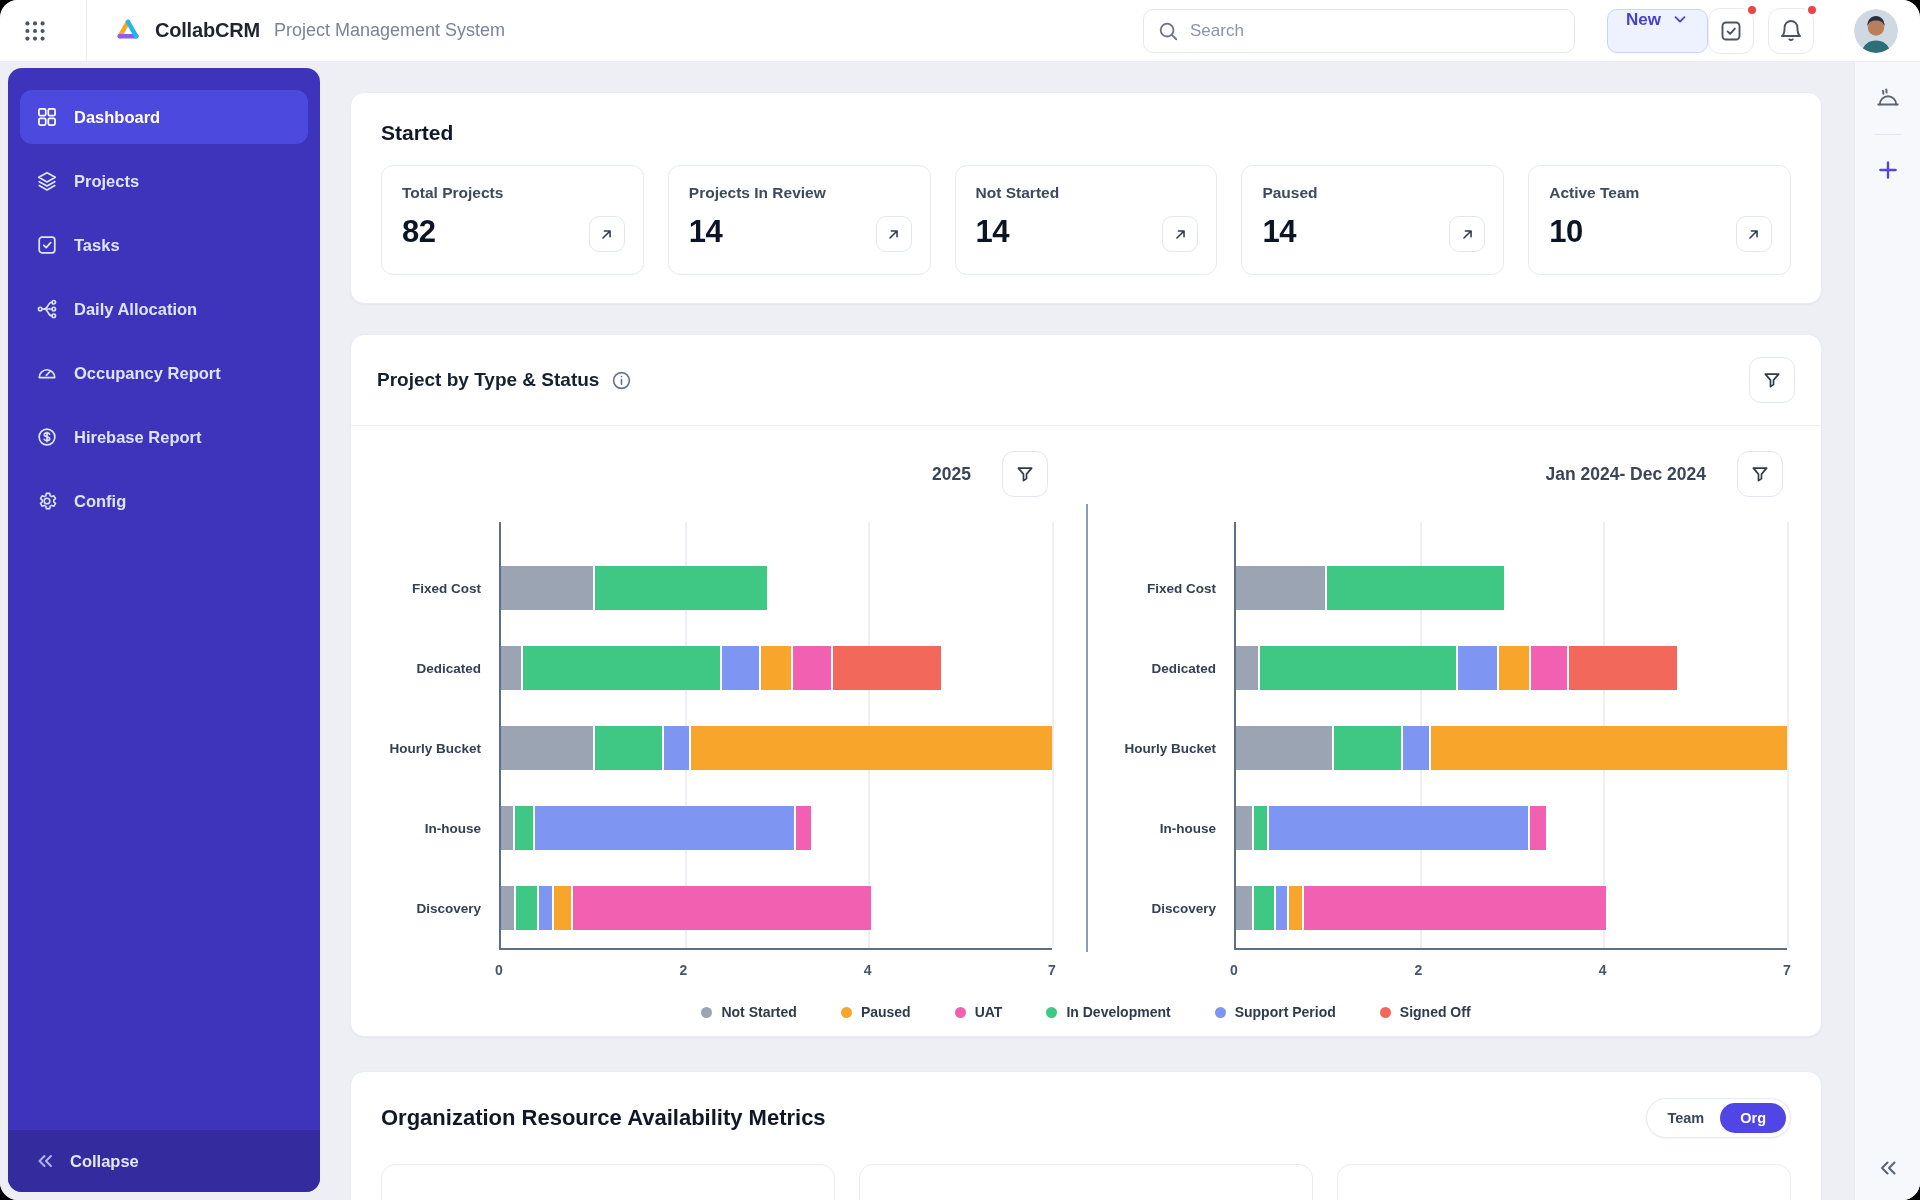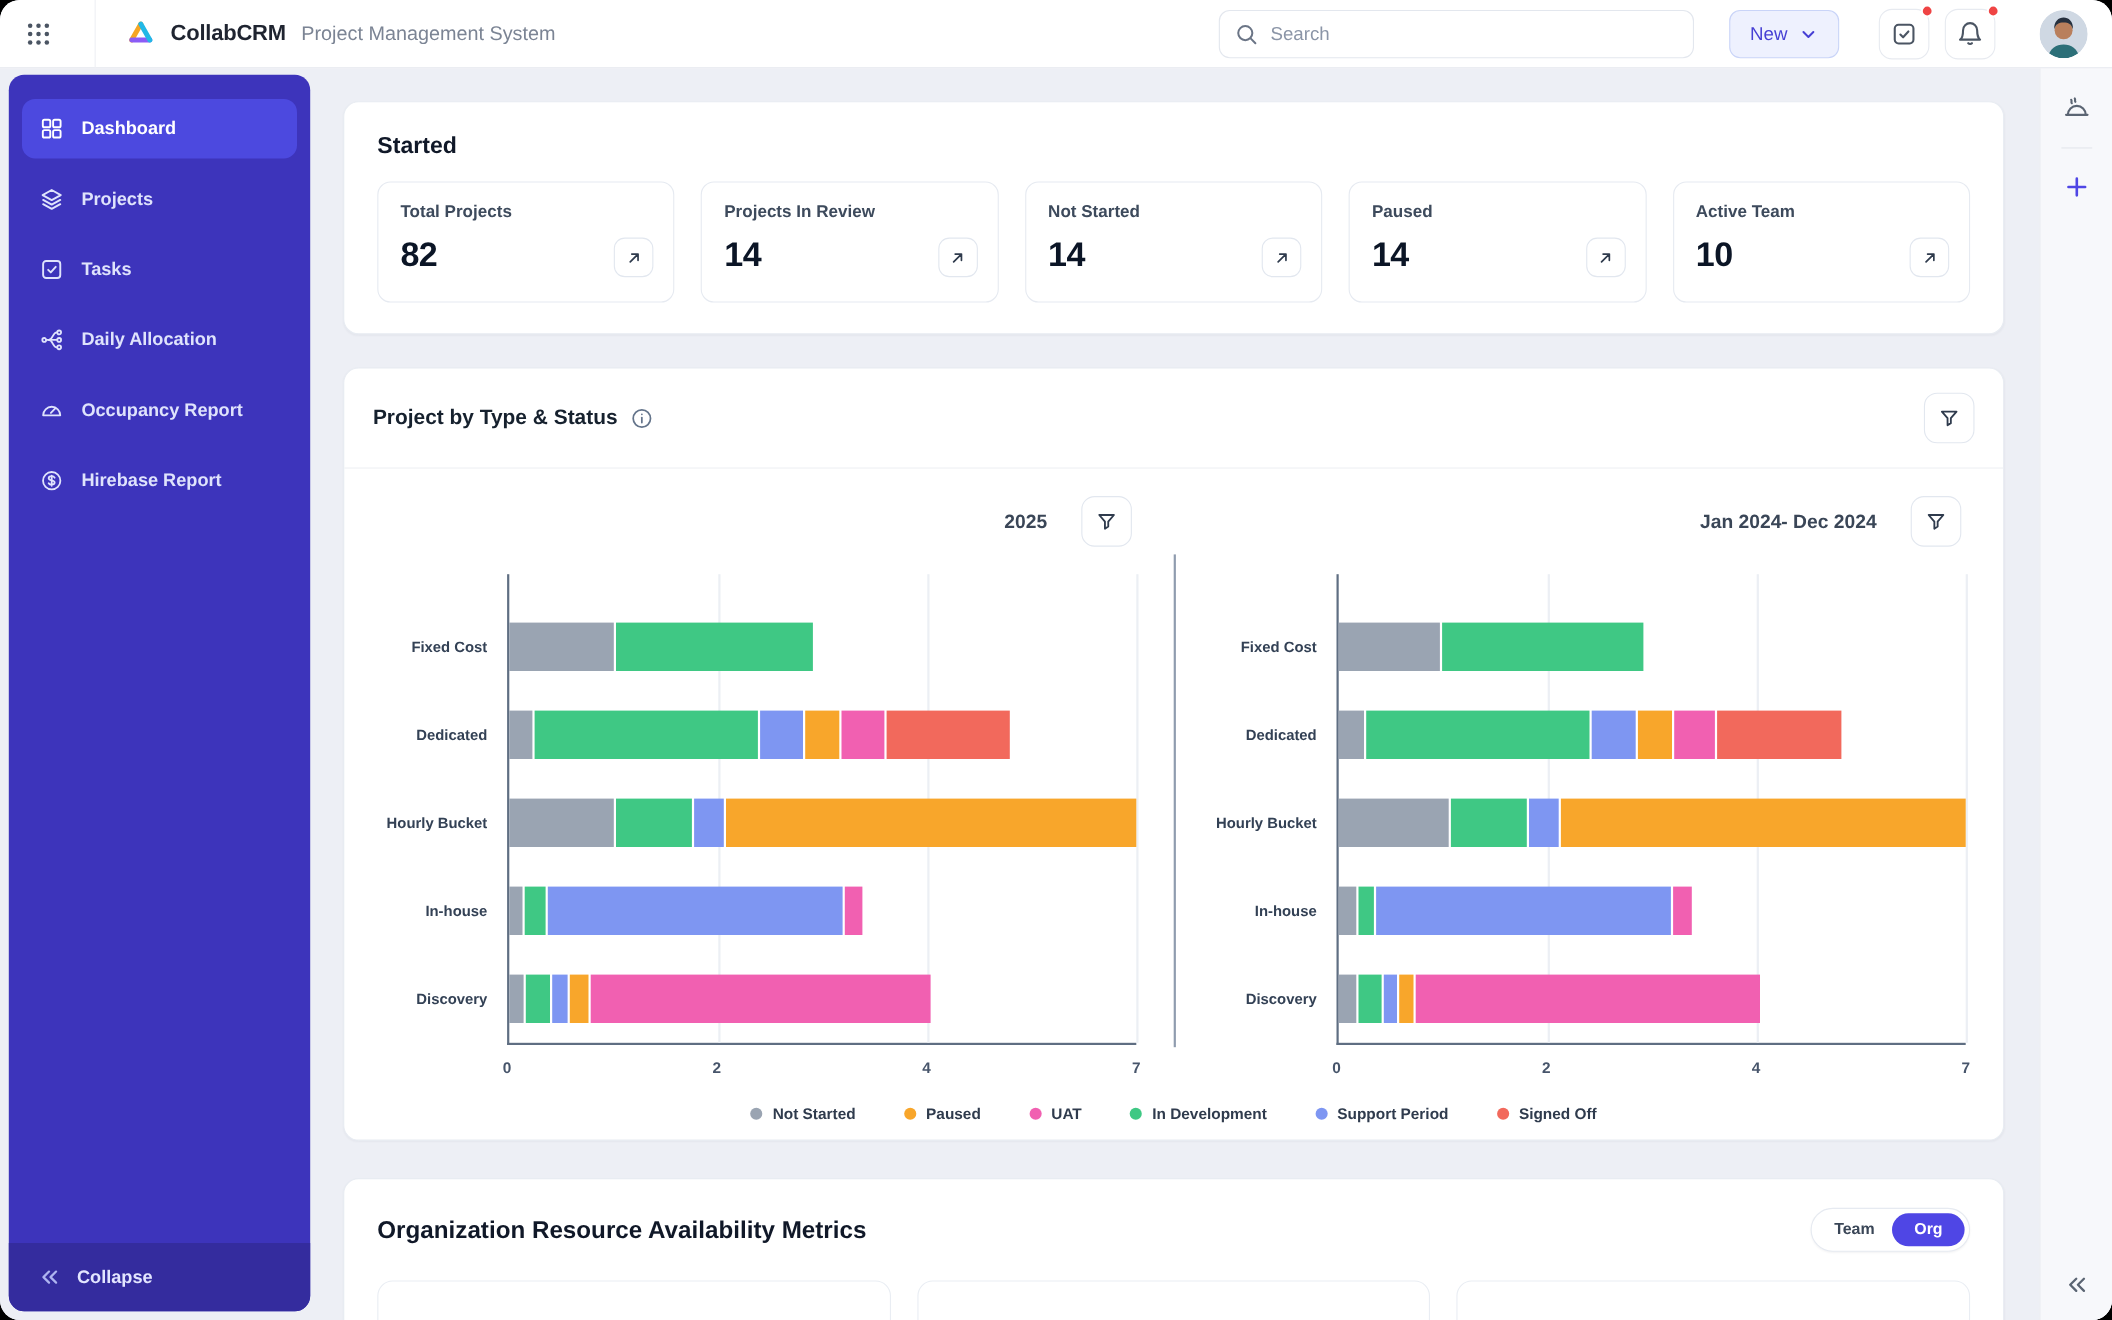--- a/index.html
+++ b/index.html
@@ -16,35 +16,35 @@
   .brand { display:flex; align-items:center; gap:12px; margin-left:26px; }
   .app-name { font-size:20px; font-weight:bold; color:#1f2430; letter-spacing:-0.2px; }
   .app-sub { font-size:18px; color:#7b8494; margin-left:2px; }
   .spacer { flex:1; }
   .search-wrap { position:relative; width:432px; margin-right:32px; }
   .search-wrap svg { position:absolute; left:14px; top:11px; color:#6b7586; }
   .search-input { width:100%; height:44px; border:1.5px solid #e3e7ee; border-radius:10px;
     padding:0 14px 0 46px; font-size:17px; color:#334155; outline:none; background:#fff; }
   .search-input::placeholder { color:#8b95a7; }
   .new-btn { height:44px; padding:0 18px; border-radius:10px; background:#eef1fe;
-    border:1.5px solid #c9d4f8; color:#4740d4; font-size:17px; font-weight:normal;
-    display:flex; align-items:center; gap:10px; cursor:pointer; margin-right:36px; }
+    border:1.5px solid #c9d4f8; color:#4740d4; font-size:17px; font-weight:bold;
+    display:flex; align-items:flex-start; gap:10px; cursor:pointer; }
   .icon-btn { position:relative; width:46px; height:46px; border-radius:12px; background:#fff;
     border:1.5px solid #e7eaf0; display:flex; align-items:center; justify-content:center;
     color:#4b5563; cursor:pointer; }
   .icon-btn + .icon-btn { margin-left:14px; }
   .badge-dot { position:absolute; top:-5px; right:-5px; width:12px; height:12px; border-radius:50%;
     background:#ef4444; border:2px solid #fff; }
   .avatar { width:44px; height:44px; border-radius:50%; overflow:hidden; margin-left:40px; cursor:pointer; flex:none; }
 
   
   .app-body { display:flex; height:1138px; background:#edeff5; }
 
   
-  .sidebar { width:274px; margin:6px 0 8px 8px; background:#3d34bb; border-radius:14px;
+  .sidebar { width:312px; margin:6px 0 8px 8px; background:#3d34bb; border-radius:14px;
     display:flex; flex-direction:column; color:#dfe3fc; flex:none; }
   .nav { padding:14px 0 0; }
   .nav-item { display:flex; align-items:center; gap:16px; height:54px; margin:10px 12px 0;
     padding:0 16px; border-radius:12px; font-size:16.5px; font-weight:bold; cursor:pointer; color:#dfe3fc; }
   .nav-item:first-child { margin-top:8px; }
   .nav-item.active { background:#4c49df; color:#fff; }
   .nav-item svg { flex:none; }
   .collapse-bar { margin-top:auto; height:62px; background:#342c9e; border-radius:0 0 14px 14px;
     display:flex; align-items:center; gap:14px; padding:0 26px; font-size:16.5px; font-weight:bold;
     color:#e3e6ff; cursor:pointer; }
@@ -236,20 +236,27 @@
           </svg>
           <span>Occupancy Report</span>
         </div>
         <div class="nav-item">
           <svg width="22" height="22" viewBox="0 0 24 24" fill="none" stroke="currentColor" stroke-width="1.8" stroke-linecap="round">
             <circle cx="12" cy="12" r="8.6"></circle>
             <path d="M12 6.9v10.2M14.9 9c-.5-.9-1.6-1.5-2.9-1.5-1.7 0-3 .9-3 2.1 0 2.8 5.9 1.5 5.9 4.3 0 1.2-1.4 2.1-3 2.1-1.3 0-2.4-.6-2.9-1.5"></path>
           </svg>
           <span>Hirebase Report</span>
         </div>
+        <div class="nav-item">
+          <svg width="22" height="22" viewBox="0 0 24 24" fill="none" stroke="currentColor" stroke-width="1.7" stroke-linejoin="round">
+            <circle cx="12" cy="12" r="3.1"></circle>
+            <path d="M19.3 12.9a7.6 7.6 0 0 0 0-1.8l2-1.6-1.9-3.3-2.4 1a7.3 7.3 0 0 0-1.6-.9L15 3.7h-3.8l-.4 2.6a7.3 7.3 0 0 0-1.6.9l-2.4-1-1.9 3.3 2 1.6a7.6 7.6 0 0 0 0 1.8l-2 1.6 1.9 3.3 2.4-1c.5.4 1 .7 1.6.9l.4 2.6H15l.4-2.6c.6-.2 1.1-.5 1.6-.9l2.4 1 1.9-3.3z"></path>
+          </svg>
+          <span>Config</span>
+        </div>
       </nav>
       <div class="collapse-bar">
         <svg width="22" height="22" viewBox="0 0 24 24" fill="none" stroke="#aeb4f0" stroke-width="2.2" stroke-linecap="round" stroke-linejoin="round">
           <path d="M11.5 6.5 6 12l5.5 5.5"></path>
             <path d="M18.5 6.5 13 12l5.5 5.5"></path>
         </svg>
         <span>Collapse</span>
       </div>
     </aside>
 

